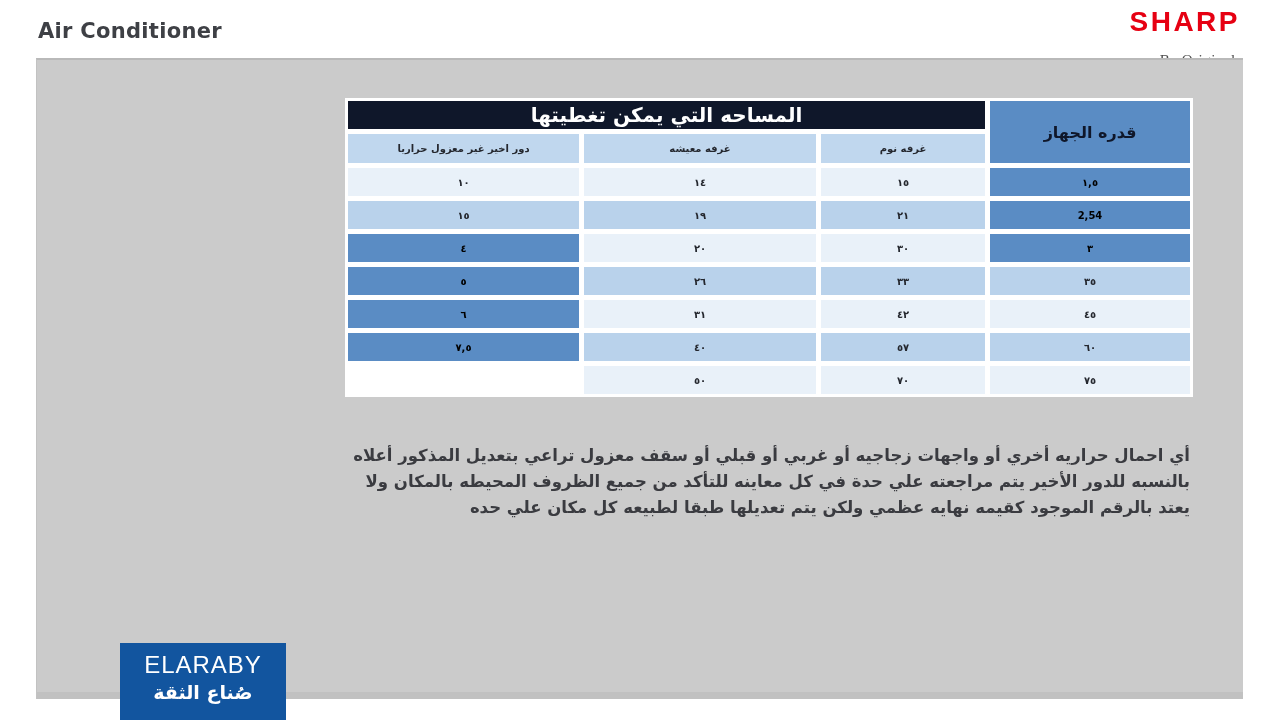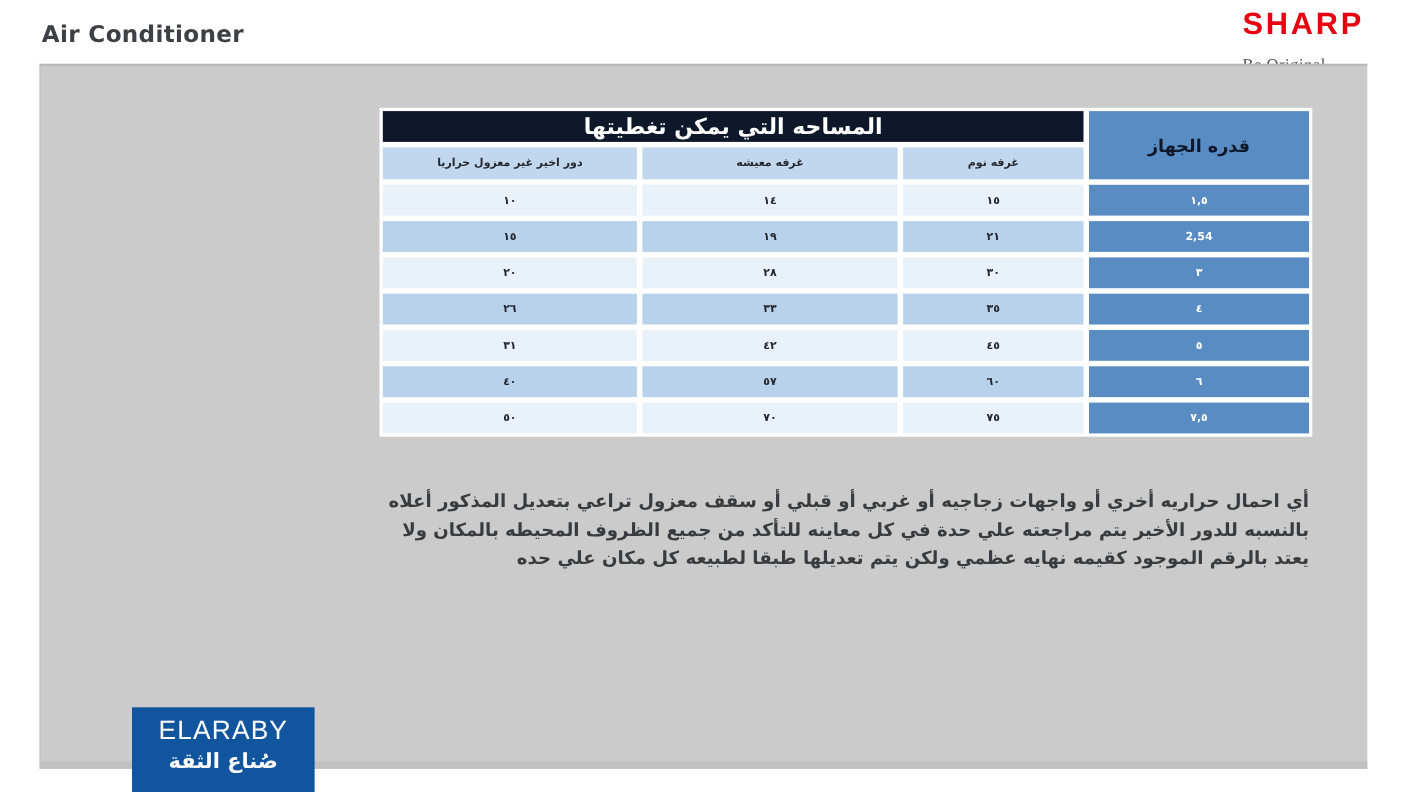--- a/index.html
+++ b/index.html
@@ -10,21 +10,21 @@
     position:relative;
     overflow:hidden;
   }
   .page { position:absolute; left:0; top:0; width:1280px; height:608px; background:#ffffff; }
 
   
   .page-title {
     position:absolute; left:38px; top:19px;
     font-size:21px; font-weight:bold; color:#3e4045; letter-spacing:0.3px;
   }
-  .brand { position:absolute; right:40px; top:7px; text-align:left; line-height:1.1; }
+  .brand { position:absolute; right:40px; top:7px; text-align:right; line-height:1.1; }
   .brand-word {
     font-family:"Liberation Sans", sans-serif;
     color:#e60012; font-weight:bold; font-size:28px; letter-spacing:2.5px;
   }
   .brand-tag {
     font-family:"Liberation Serif", serif;
     color:#4c4c4c; font-size:15px; margin-top:14px; letter-spacing:0.5px;
   }
 
   
@@ -48,21 +48,21 @@
     gap:5px;
   }
   .cell {
     display:flex; align-items:center; justify-content:center;
     font-weight:bold; font-size:10px; color:#24272e;
     white-space:nowrap;
   }
   .cell-cap-h { grid-column:1; grid-row:1 / span 2; background:#5a8cc4; color:#0f172a; font-size:16px; }
   .cell-cov-h { grid-column:2 / span 3; grid-row:1; background:#0f172a; color:#ffffff; font-size:20px; }
   .cell-sub   { grid-row:2; background:#c0d7ee; }
-  .cell-cap   { background:#5a8cc4; color:#ffffff; }
+  .cell-cap   { background:#5a8cc4; color:#000000; }
   .row-light  { background:#e9f1f9; }
   .row-med    { background:#b9d2eb; }
 
   
   .notes {
     position:absolute; right:53px; top:383px; width:920px;
     direction:rtl; text-align:right;
     color:#3a3b40; font-weight:bold; font-size:16.5px; line-height:26px;
   }
   .note1 { }
@@ -103,21 +103,20 @@
     <div class="cell cell-cap">١,٥</div>
         <div class="cell row-light">١٥</div>
         <div class="cell row-light">١٤</div>
         <div class="cell row-light">١٠</div>
         <div class="cell cell-cap">2,54</div>
         <div class="cell row-med">٢١</div>
         <div class="cell row-med">١٩</div>
         <div class="cell row-med">١٥</div>
         <div class="cell cell-cap">٣</div>
         <div class="cell row-light">٣٠</div>
-        <div class="cell row-light">٢٨</div>
         <div class="cell row-light">٢٠</div>
         <div class="cell cell-cap">٤</div>
         <div class="cell row-med">٣٥</div>
         <div class="cell row-med">٣٣</div>
         <div class="cell row-med">٢٦</div>
         <div class="cell cell-cap">٥</div>
         <div class="cell row-light">٤٥</div>
         <div class="cell row-light">٤٢</div>
         <div class="cell row-light">٣١</div>
         <div class="cell cell-cap">٦</div>

